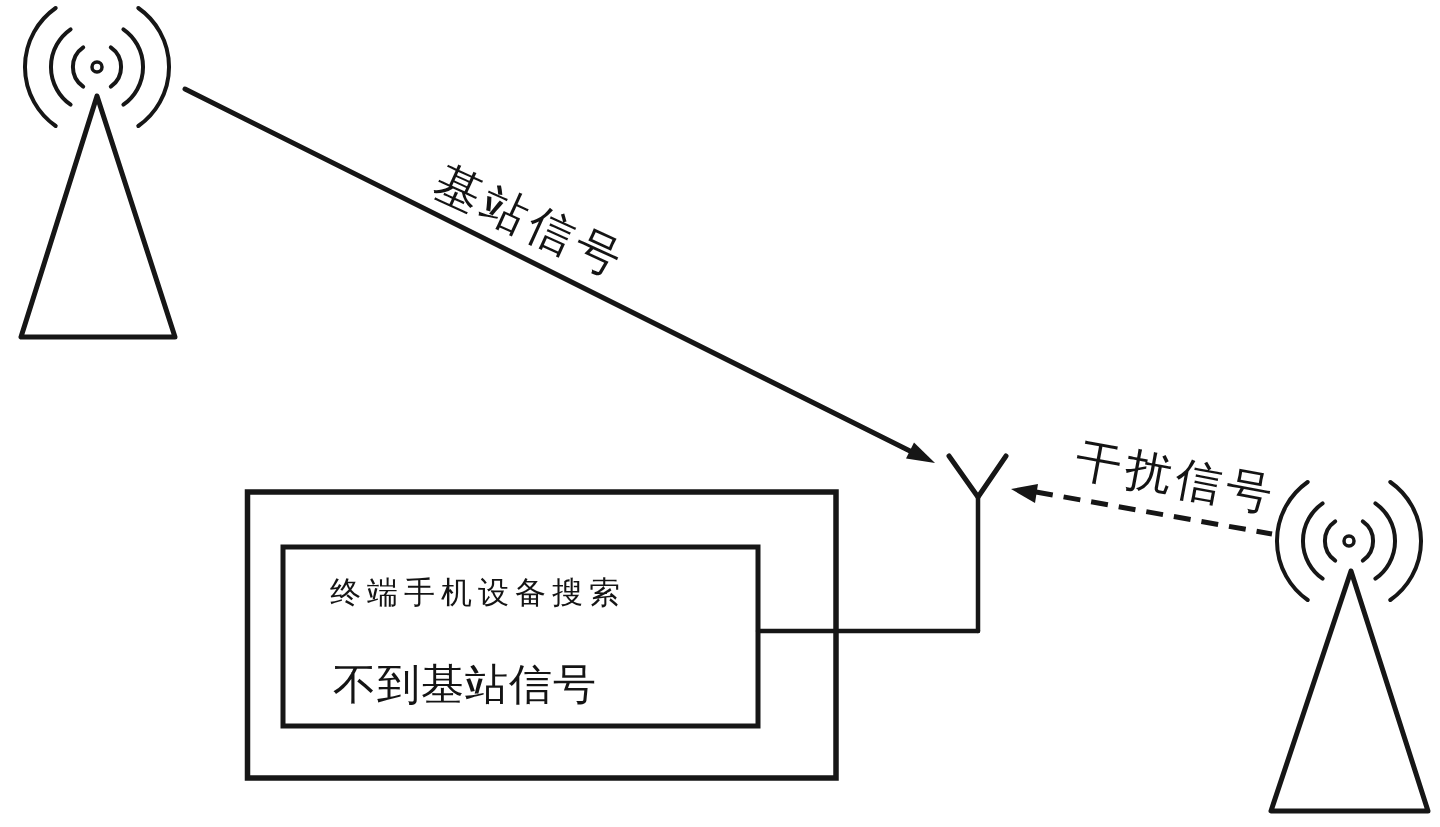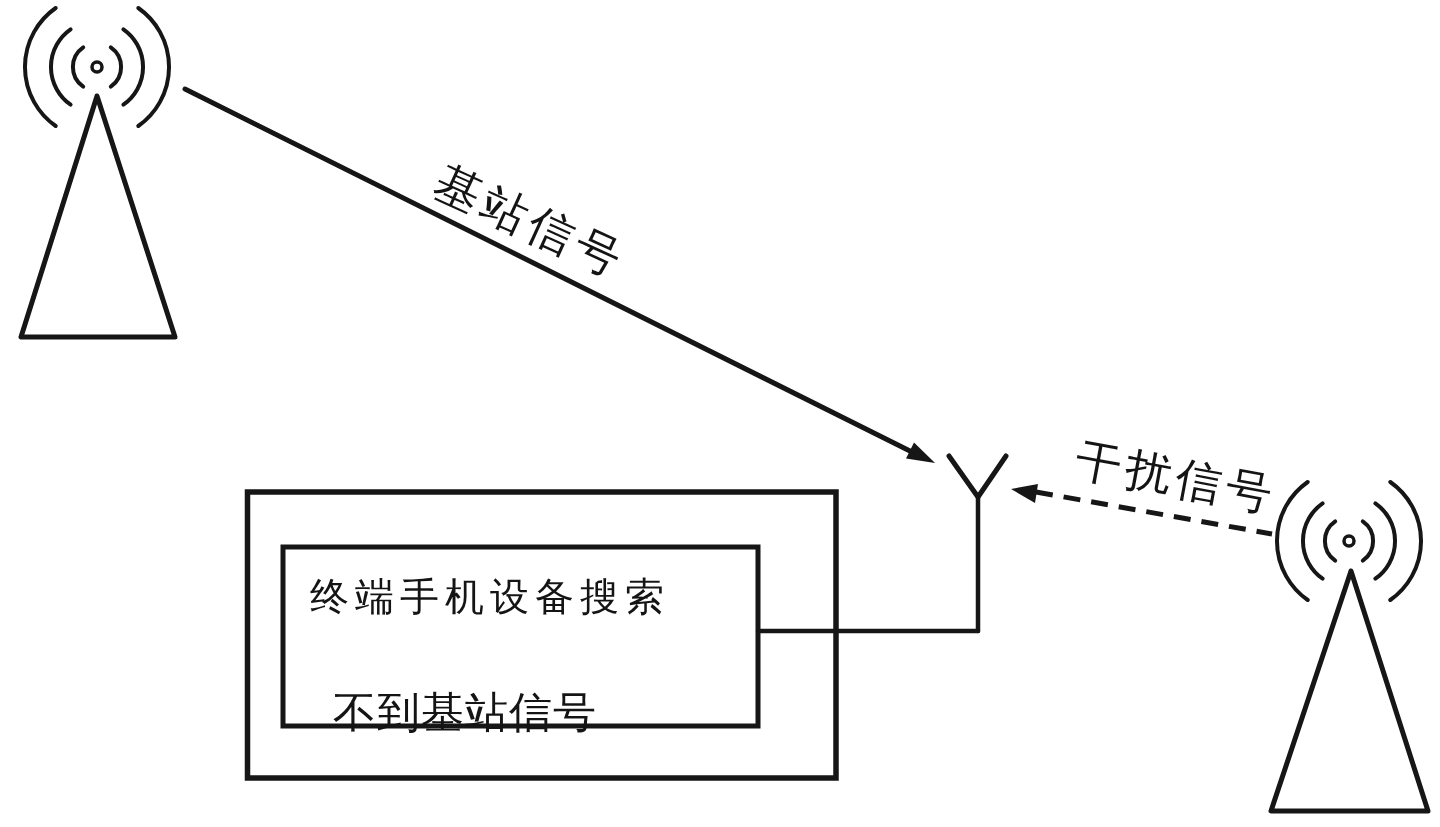--- a/index.html
+++ b/index.html
@@ -37,28 +37,28 @@
   }
   .label-interference {
     left: 1080px;
     top: 436px;
     font-size: 46px;
     letter-spacing: 5px;
     transform: rotate(10.5deg);
     transform-origin: 0 0;
   }
   .label-box-line1 {
-    left: 310px;
+    left: 330px;
     top: 577px;
-    font-size: 39px;
+    font-size: 31px;
     letter-spacing: 6px;
   }
   .label-box-line2 {
     left: 333px;
-    top: 691px;
+    top: 663px;
     font-size: 43px;
     letter-spacing: 1px;
   }
 </style>
 </head>
 <body>
 
 <div class="stage">
 
   <svg width="1440" height="827" viewBox="0 0 1440 827">

